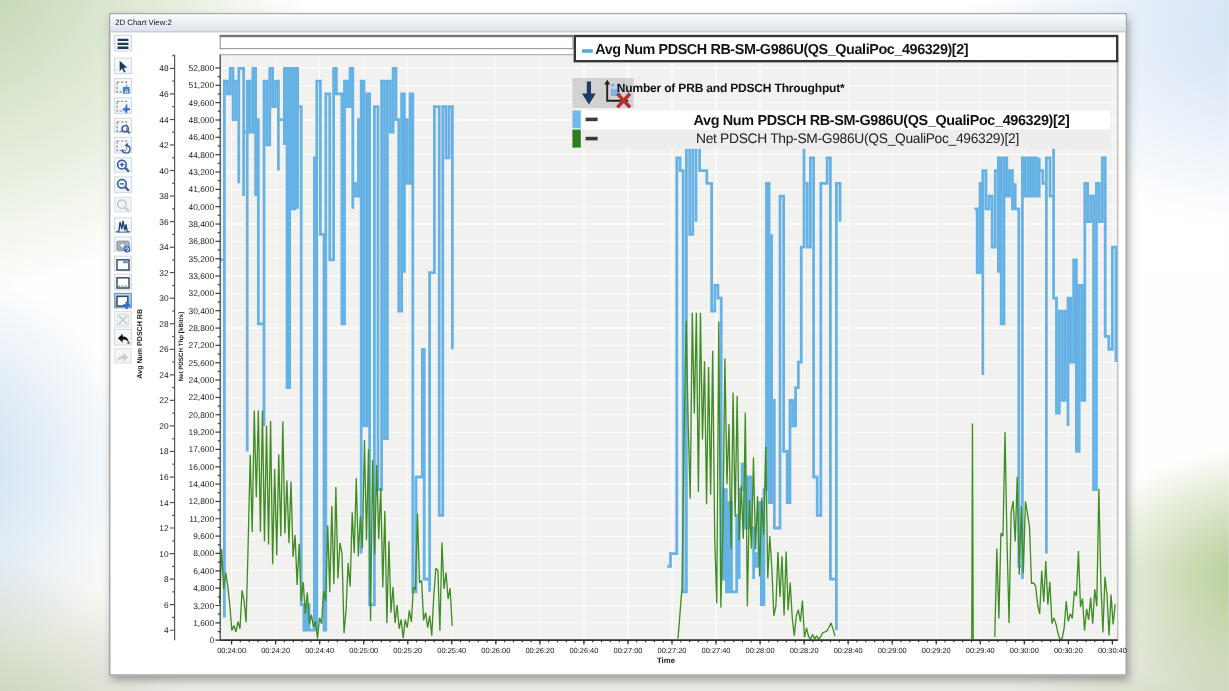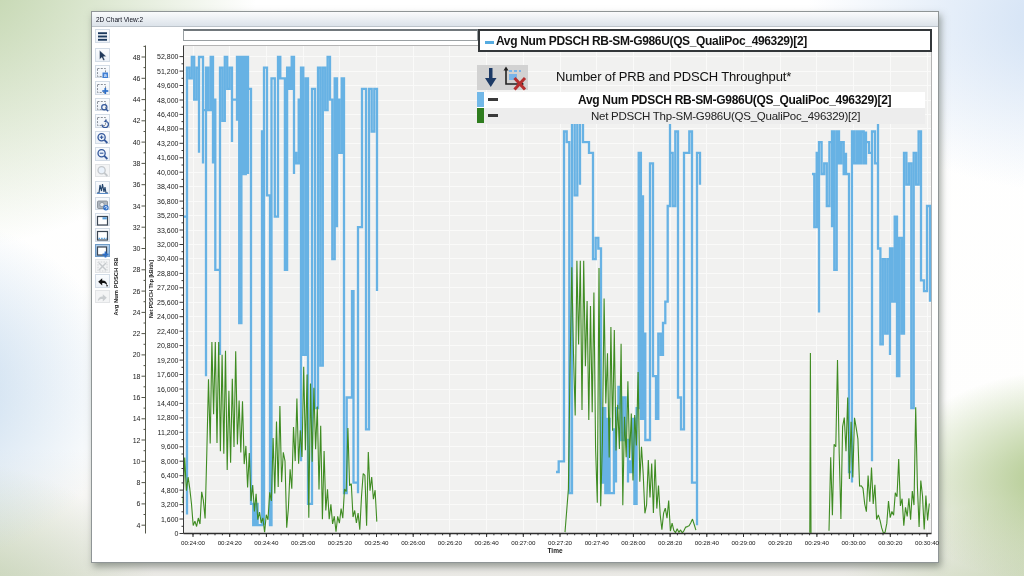--- a/index.html
+++ b/index.html
@@ -19,27 +19,27 @@
 .tb { position:absolute; left:94.5px; width:15px; height:13.5px; }
 .tb svg { width:13px; height:13px; display:block; margin:0 auto; }
 #chart { position:absolute; left:0; top:0; }
 #fld1 { position:absolute; left:183px; top:28.5px; width:294.5px; height:12.5px; background:#fff;
  border:1px solid #9aa0a3; border-top:2px solid #71787c; }
 #fld2 { position:absolute; left:478px; top:28.5px; width:454px; height:23.5px; background:#fff;
  border:2px solid #33373a; font-weight:bold; font-size:12px; letter-spacing:-0.35px; color:#141414;
  padding:3px 0 0 16px; }
 #fld2 b.sw { position:absolute; left:5px; top:10px; width:9px; height:3px; background:#55abe0; }
 #chip { position:absolute; left:477px; top:64.5px; width:50.5px; height:25px; background:#d2d2d2; }
-#lhead { position:absolute; left:556px; top:69px; font-size:13px; font-weight:normal; letter-spacing:-0.15px; color:#111; }
+#lhead { position:absolute; left:514px; top:69px; font-size:10px; font-weight:bold; letter-spacing:-0.15px; color:#111; }
 #lrow1 { position:absolute; left:477px; top:91.5px; width:448px; height:16px; background:#fff; }
 #lrow2 { position:absolute; left:477px; top:107.5px; width:448px; height:16px; background:#ededed; }
 .sw { position:absolute; left:0; top:0.5px; width:6.5px; height:15px; }
 .dash { position:absolute; left:10.5px; top:6.5px; width:10px; height:2.6px; background:#3a3a3a; }
 #lrow1 .txt { position:absolute; left:101px; top:1px; font-size:12px; font-weight:bold; letter-spacing:-0.3px; color:#111; }
-#lrow2 .txt { position:absolute; left:114px; top:2px; font-size:11.5px; letter-spacing:-0.25px; color:#222; }
+#lrow2 .txt { position:absolute; left:103px; top:2px; font-size:11.5px; letter-spacing:-0.25px; color:#222; }
 </style></head><body>
 <div id="bg"></div>
 <div id="win"></div>
 <div id="title">2D Chart View:2</div>
 <svg id="chart" width="1024" height="576" viewBox="0 0 1024 576">
     <rect x="183.5" y="45.5" width="748.0" height="488.0" fill="#f1f1f0"></rect>
     <g stroke="#fafaf9" stroke-width="1" shape-rendering="crispEdges">
       <line x1="183.5" y1="519.0" x2="931.5" y2="519.0"></line>
       <line x1="183.5" y1="504.6" x2="931.5" y2="504.6"></line>
       <line x1="183.5" y1="490.1" x2="931.5" y2="490.1"></line>

